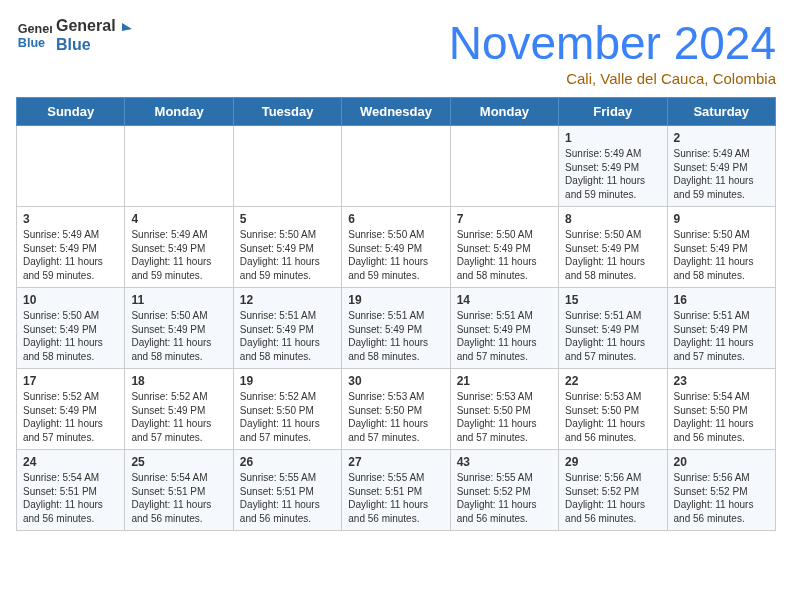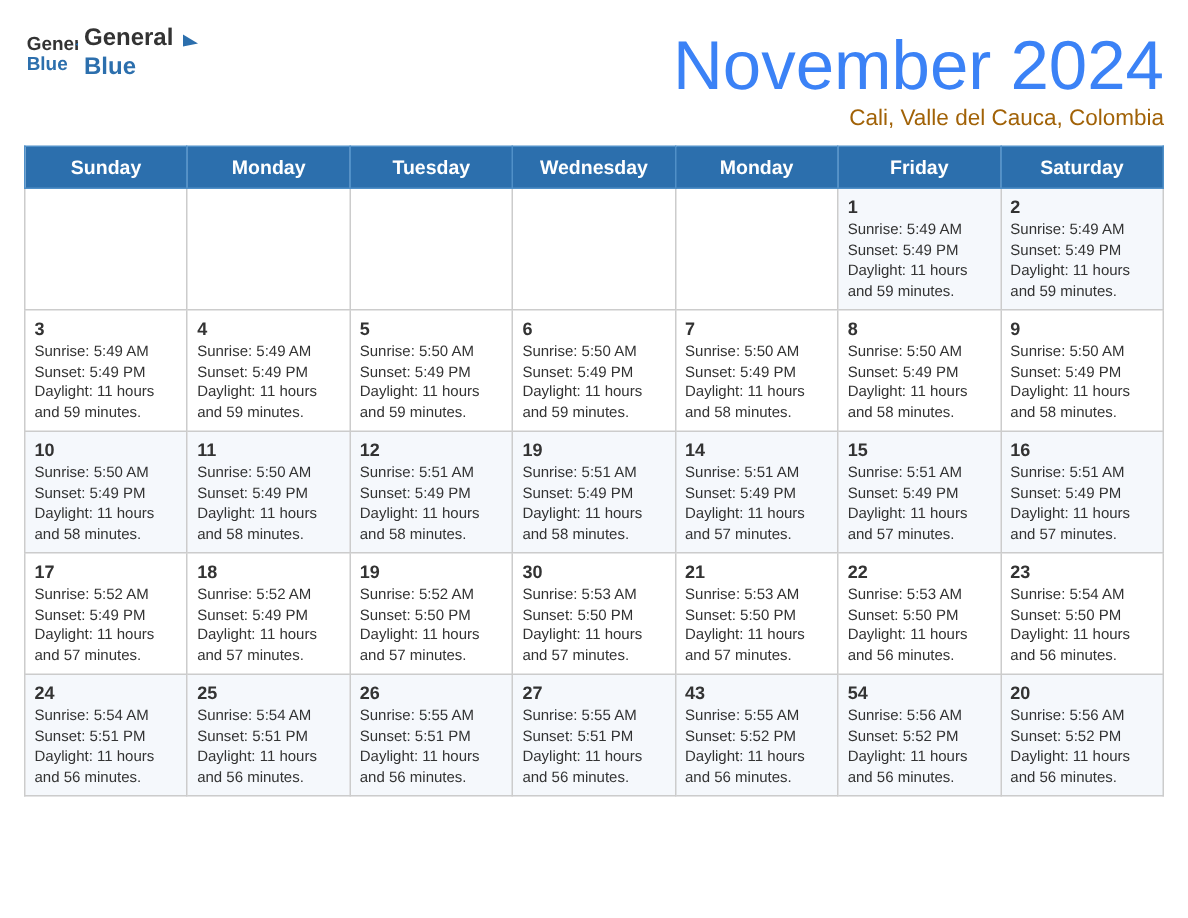--- a/index.html
+++ b/index.html
@@ -293,21 +293,21 @@
 Sunset: 5:51 PM
 Daylight: 11 hours and 56 minutes.</div>
         </td>
         <td>
           <span class="day-number">43</span>
           <div class="day-info" style="white-space: pre-line;">Sunrise: 5:55 AM
 Sunset: 5:52 PM
 Daylight: 11 hours and 56 minutes.</div>
         </td>
         <td>
-          <span class="day-number">54</span>
+          <span class="day-number">29</span>
           <div class="day-info" style="white-space: pre-line;">Sunrise: 5:56 AM
 Sunset: 5:52 PM
 Daylight: 11 hours and 56 minutes.</div>
         </td>
         <td>
           <span class="day-number">20</span>
           <div class="day-info" style="white-space: pre-line;">Sunrise: 5:56 AM
 Sunset: 5:52 PM
 Daylight: 11 hours and 56 minutes.</div>
         </td>

